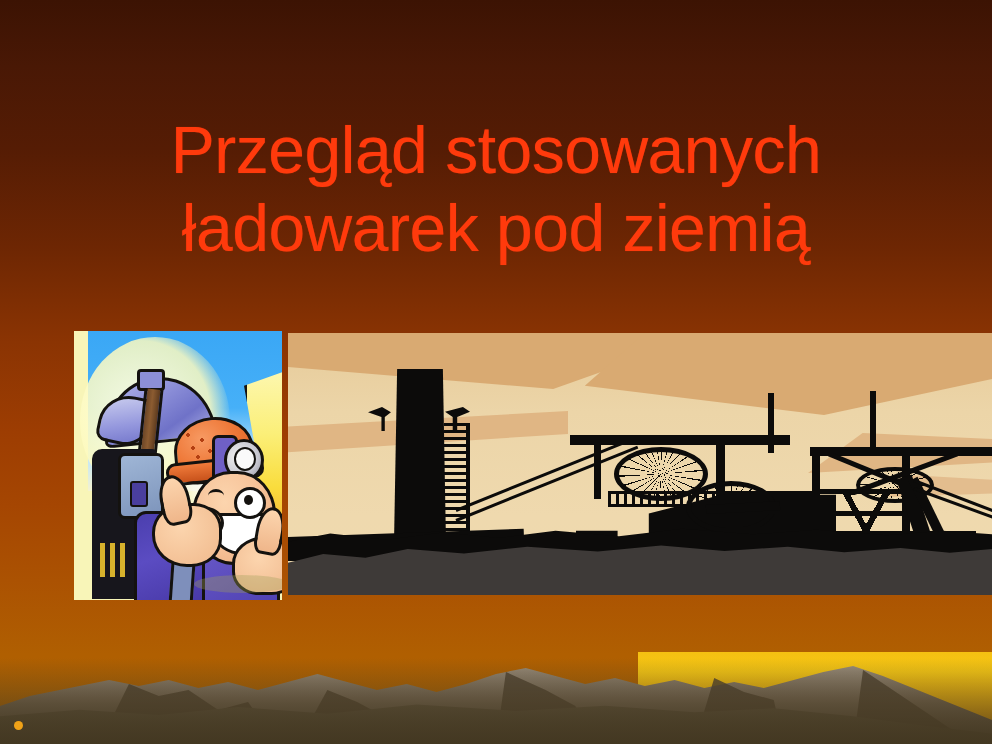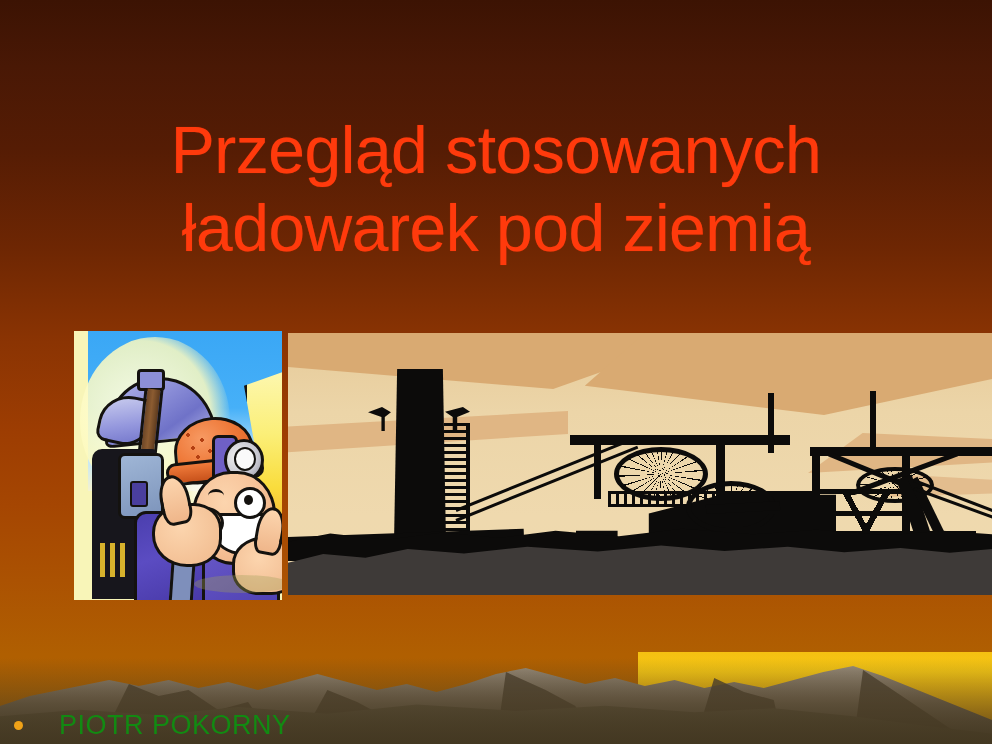--- a/index.html
+++ b/index.html
@@ -768,16 +768,15 @@
   </div>
 
   <div class="gold-water"></div>
   <div class="mt-far"></div>
   <div class="mt-shadow"></div>
   <div class="mt-front"></div>
   <div class="mt-haze"></div>
 
   <div class="author-row">
     <span class="author-bullet"></span>
-    <span class="author-name">PIOTR POKORNY</span>
   </div>
 
 </div>
 
 </body></html>

